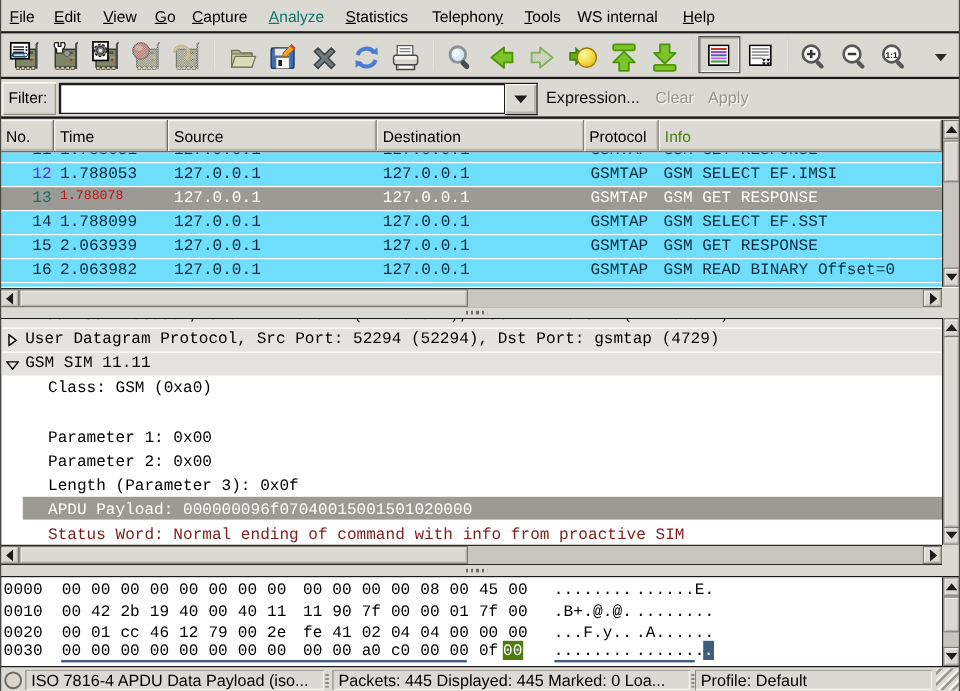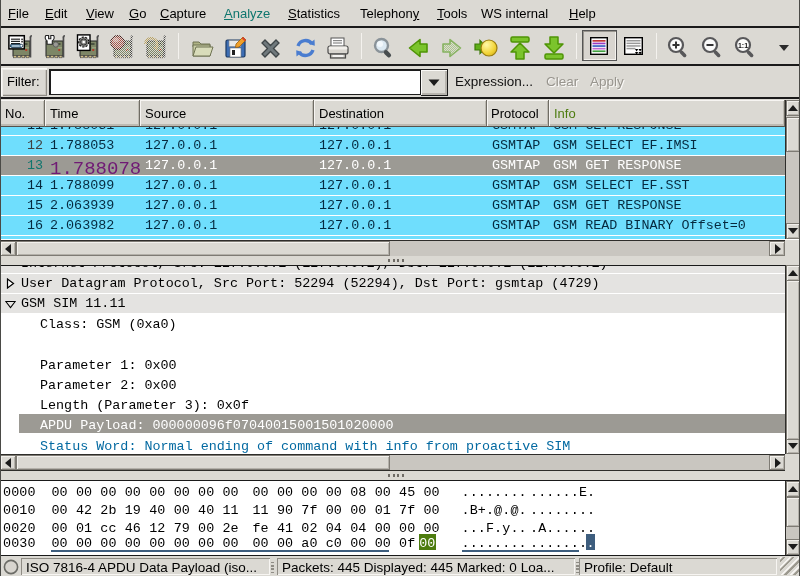--- a/index.html
+++ b/index.html
@@ -259,29 +259,29 @@
 <div class="ab sans" style="left:554px;top:106px;font-size:13px;color:#4d7c0f">Info</div>
 <div class="ab" style="left:0;top:127px;width:785px;height:112px;overflow:hidden">
 <div class="ab" style="left:0;top:-11px;width:785px;height:19px;background:#6FDEFD"></div>
 <div class="ab mono" style="left:0px;top:-9px;width:43px;text-align:right;font-size:13.4px;color:#062a3f">11</div>
 <div class="ab mono" style="left:50px;top:-9px;font-size:13.4px;color:#062a3f">1.788031</div>
 <div class="ab mono" style="left:145px;top:-9px;font-size:13.4px;color:#062a3f">127.0.0.1</div>
 <div class="ab mono" style="left:319px;top:-9px;font-size:13.4px;color:#062a3f">127.0.0.1</div>
 <div class="ab mono" style="left:492px;top:-9px;font-size:13.4px;color:#062a3f">GSMTAP</div>
 <div class="ab mono" style="left:553px;top:-9px;font-size:13.4px;color:#062a3f">GSM GET RESPONSE</div>
 <div class="ab" style="left:0;top:9px;width:785px;height:19px;background:#6FDEFD"></div>
-<div class="ab mono" style="left:0px;top:11px;width:43px;text-align:right;font-size:13.4px;color:#404040">12</div>
+<div class="ab mono" style="left:0px;top:11px;width:43px;text-align:right;font-size:13.4px;color:#6d28d9">12</div>
 <div class="ab mono" style="left:50px;top:11px;font-size:13.4px;color:#062a3f">1.788053</div>
 <div class="ab mono" style="left:145px;top:11px;font-size:13.4px;color:#062a3f">127.0.0.1</div>
 <div class="ab mono" style="left:319px;top:11px;font-size:13.4px;color:#062a3f">127.0.0.1</div>
 <div class="ab mono" style="left:492px;top:11px;font-size:13.4px;color:#062a3f">GSMTAP</div>
 <div class="ab mono" style="left:553px;top:11px;font-size:13.4px;color:#062a3f">GSM SELECT EF.IMSI</div>
 <div class="ab" style="left:0;top:29px;width:785px;height:19px;background:#9C9A94"></div>
 <div class="ab mono" style="left:0px;top:31px;width:43px;text-align:right;font-size:13.4px;color:#0f766e">13</div>
-<div class="ab mono" style="left:50px;top:31px;font-size:19px;color:#701a75">1.788078</div>
+<div class="ab mono" style="left:50px;top:31px;font-size:11px;color:#b91c1c">1.788078</div>
 <div class="ab mono" style="left:145px;top:31px;font-size:13.4px;color:#fff">127.0.0.1</div>
 <div class="ab mono" style="left:319px;top:31px;font-size:13.4px;color:#fff">127.0.0.1</div>
 <div class="ab mono" style="left:492px;top:31px;font-size:13.4px;color:#fff">GSMTAP</div>
 <div class="ab mono" style="left:553px;top:31px;font-size:13.4px;color:#fff">GSM GET RESPONSE</div>
 <div class="ab" style="left:0;top:49px;width:785px;height:19px;background:#6FDEFD"></div>
 <div class="ab mono" style="left:0px;top:51px;width:43px;text-align:right;font-size:13.4px;color:#062a3f">14</div>
 <div class="ab mono" style="left:50px;top:51px;font-size:13.4px;color:#062a3f">1.788099</div>
 <div class="ab mono" style="left:145px;top:51px;font-size:13.4px;color:#062a3f">127.0.0.1</div>
 <div class="ab mono" style="left:319px;top:51px;font-size:13.4px;color:#062a3f">127.0.0.1</div>
 <div class="ab mono" style="left:492px;top:51px;font-size:13.4px;color:#062a3f">GSMTAP</div>
@@ -338,21 +338,21 @@
 <div class="ab" style="left:0px;top:8.0px;width:784px;height:19px;background:#E4E3E1"></div>
 <div class="ab mono" style="left:20px;top:10.0px;font-size:13.4px;color:#000">User Datagram Protocol, Src Port: 52294 (52294), Dst Port: gsmtap (4729)</div>
 <div class="ab" style="left:0px;top:28.4px;width:784px;height:19px;background:#E4E3E1"></div>
 <div class="ab mono" style="left:20px;top:30.4px;font-size:13.4px;color:#000">GSM SIM 11.11</div>
 <div class="ab mono" style="left:39px;top:50.8px;font-size:13.4px;color:#000">Class: GSM (0xa0)</div>
 <div class="ab mono" style="left:39px;top:91.6px;font-size:13.4px;color:#000">Parameter 1: 0x00</div>
 <div class="ab mono" style="left:39px;top:112.0px;font-size:13.4px;color:#000">Parameter 2: 0x00</div>
 <div class="ab mono" style="left:39px;top:132.4px;font-size:13.4px;color:#000">Length (Parameter 3): 0x0f</div>
 <div class="ab" style="left:18px;top:148.0px;width:766px;height:19px;background:#9C9A94"></div>
 <div class="ab mono" style="left:39px;top:151.6px;font-size:13.4px;color:#fff">APDU Payload: 000000096f07040015001501020000</div>
-<div class="ab mono" style="left:39px;top:173.2px;font-size:13.4px;color:#0369a1">Status Word: Normal ending of command with info from proactive SIM</div>
+<div class="ab mono" style="left:39px;top:173.2px;font-size:13.4px;color:#7f1d1d">Status Word: Normal ending of command with info from proactive SIM</div>
 <svg class="ab" style="left:5px;top:12px" width="9" height="11" viewBox="0 0 9 11">
       <path d="M1.5 1 L1.5 10 L7.5 5.5 Z" fill="#fdfdfc" stroke="#000" stroke-width="1.2"></path>
     </svg>
 <svg class="ab" style="left:4px;top:34px" width="11" height="9" viewBox="0 0 11 9">
       <path d="M0.8 1.5 L10.2 1.5 L5.5 7.6 Z" fill="#E6E5E2" stroke="#000" stroke-width="1.1"></path>
     </svg>
 </div>
 <div class="ab" style="left:785px;top:265px;width:15px;height:189px;background:#C9C6C0;border-left:1px solid #2e2d2a"></div>
 <div class="ab" style="left:786px;top:265px;width:14px;height:16px;background:#DBD9D3;border:1px solid #7E7B74;box-shadow:inset 1px 1px 0 #F2F0EC, inset -1px -1px 0 #B4B1AA"></div>
 <svg class="ab" style="left:788px;top:270px" width="10" height="6" viewBox="0 0 10 6">

